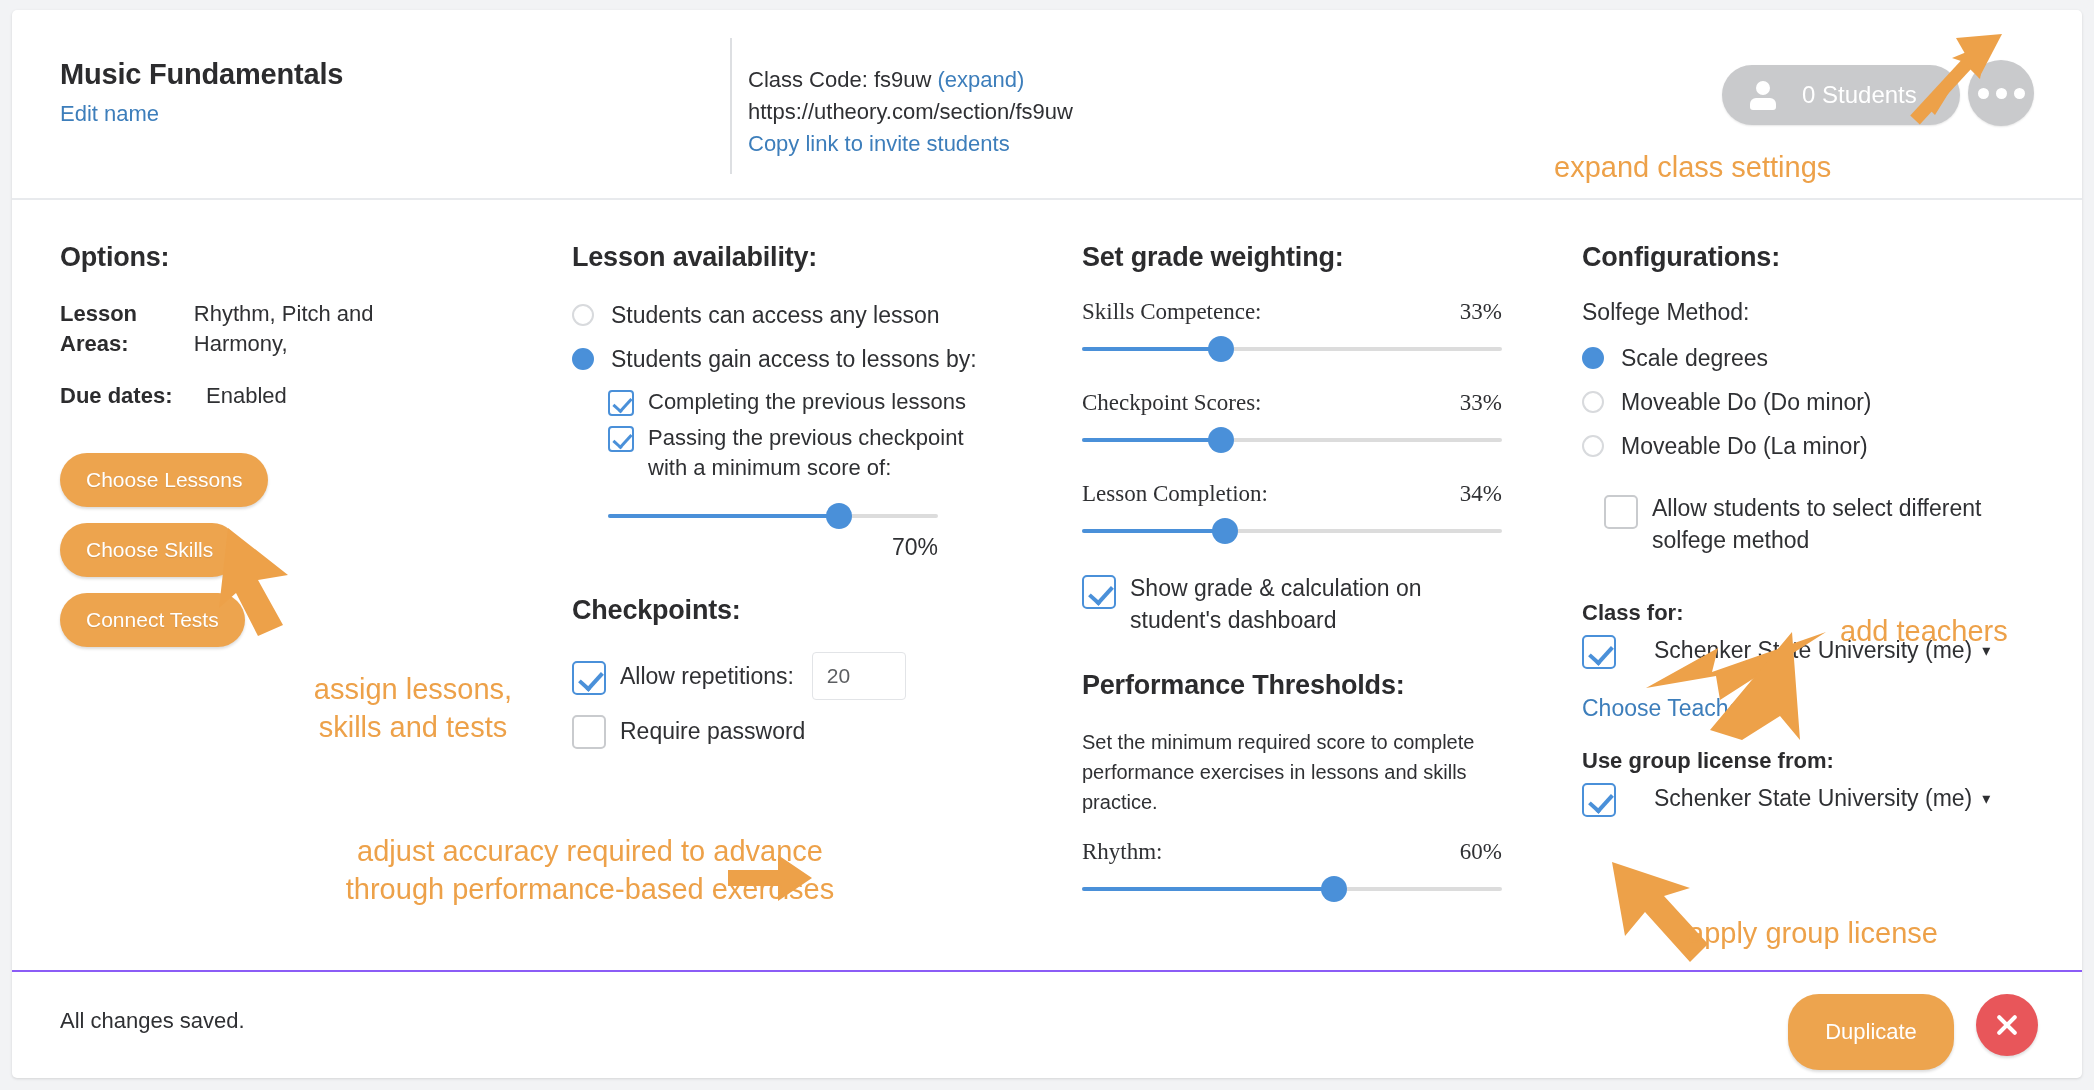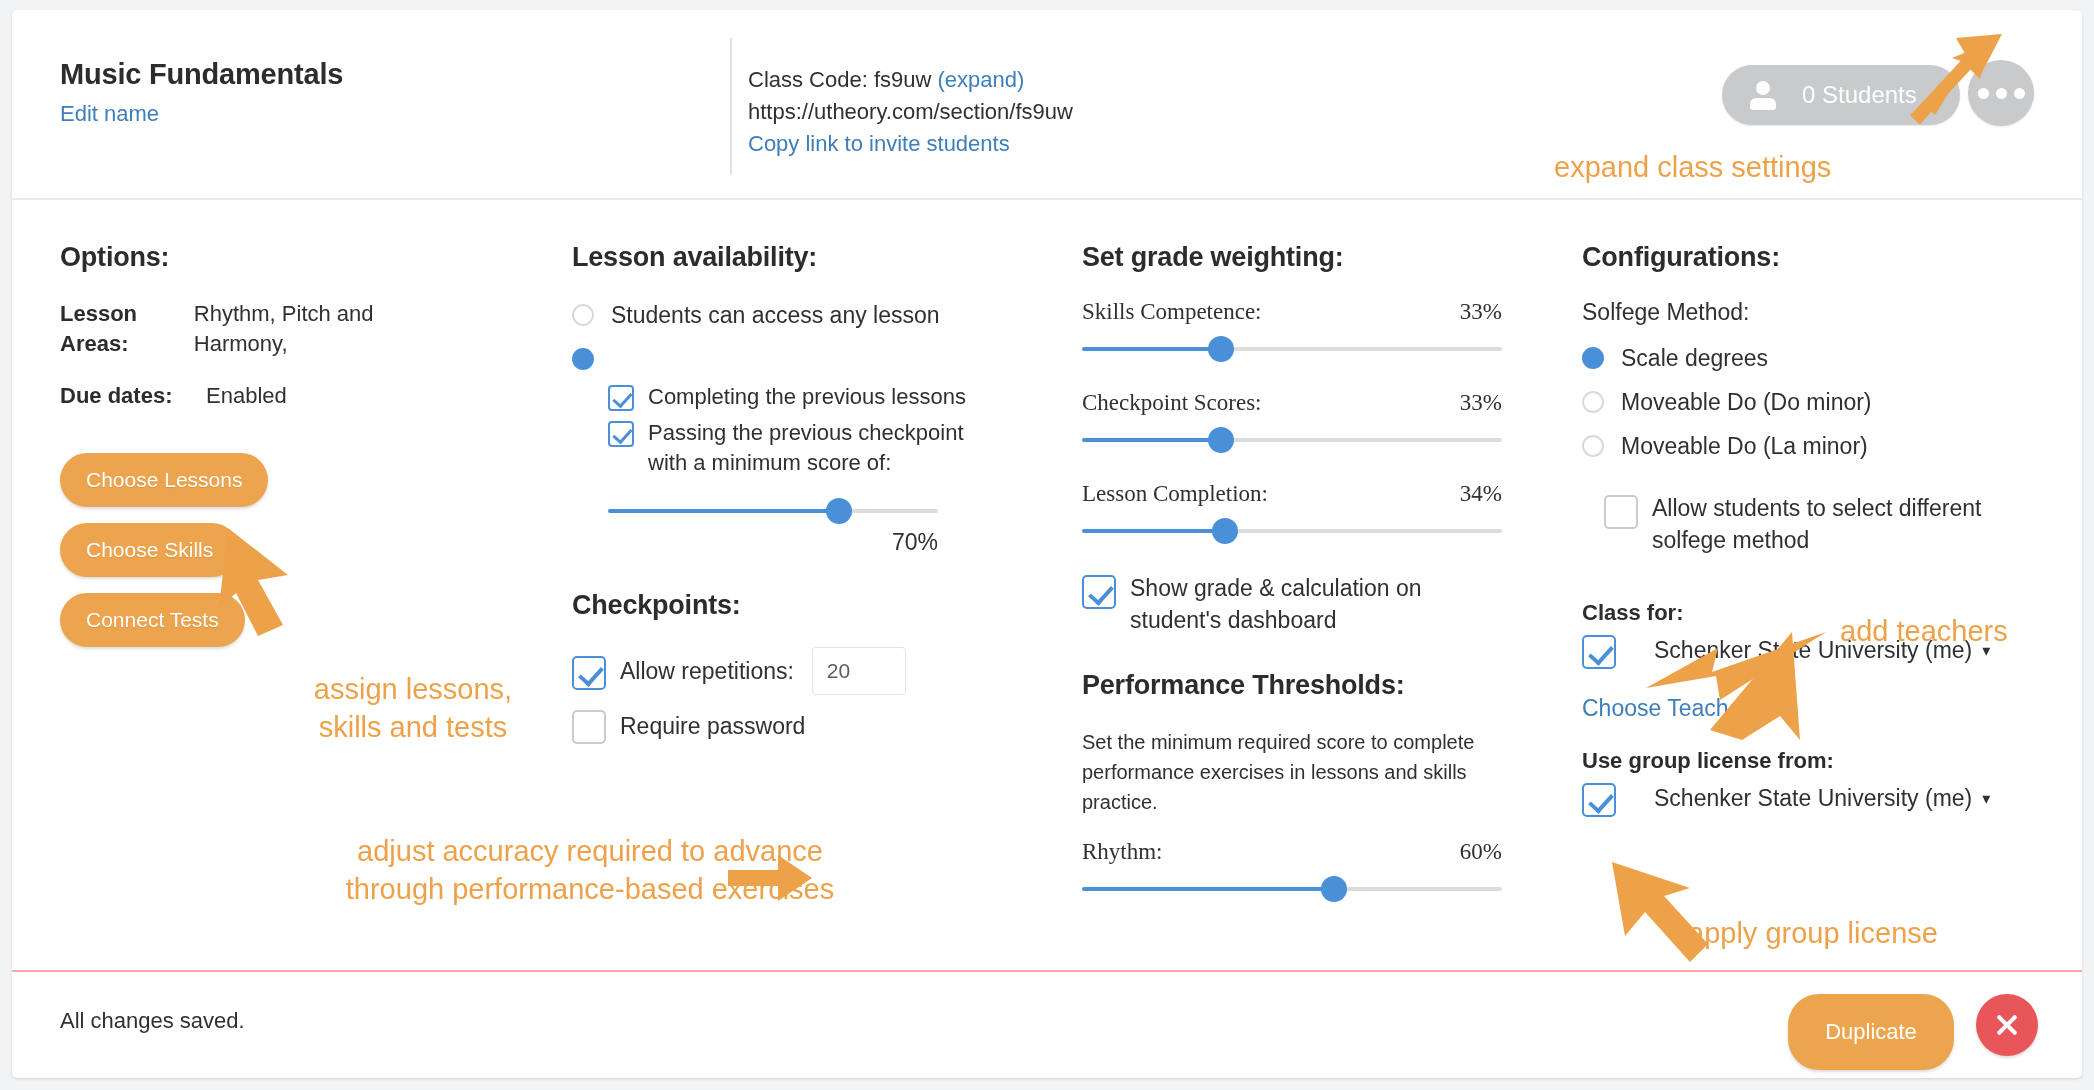--- a/index.html
+++ b/index.html
@@ -161,21 +161,21 @@
   .cfg-label { font-size: 23px; color: #2f3033; margin-bottom: 16px; }
   .cfg-strong { font-size: 22px; font-weight: bold; color: #2c2c2e; margin-bottom: 6px; }
   .sel-row { display: flex; align-items: center; margin-bottom: 6px; }
   .sel-row .selval { font-size: 23px; color: #2f3033; margin-left: 24px; white-space: nowrap; }
   .caret { margin-left: 10px; font-size: 16px; color: #2f3033; }
   .choose-teachers { font-size: 23px; color: #3d7ebb; cursor: pointer; margin: 26px 0 26px; }
 
   
   .footer {
     position: absolute; left: 0; right: 0; bottom: 0; height: 108px;
-    border-top: 2px solid #fca5a5;
+    border-top: 2px solid #8b5cf6;
   }
   .saved-txt { position: absolute; left: 48px; top: 36px; font-size: 22px; color: #2f3033; }
   .dup-btn {
     position: absolute; right: 128px; top: 22px;
     width: 166px; height: 76px; border: none; border-radius: 31px;
     background: #eda44e; color: #fff; font-size: 22px; cursor: pointer;
     box-shadow: 0 2px 3px rgba(0,0,0,0.14);
   }
   .close-btn {
     position: absolute; right: 44px; top: 22px;
@@ -259,20 +259,21 @@
 
       <div class="col c2">
         <h2 class="sec">Lesson availability:</h2>
 
         <div class="opt-line">
           <span class="radio"></span>
           <span class="txt">Students can access any lesson</span>
         </div>
         <div class="opt-line">
           <span class="radio on"></span>
+          <span class="txt">Students gain access to lessons by:</span>
         </div>
 
         <div class="sub-list">
           <div class="opt-line">
             <span class="cbx on"></span>
             <span class="txt">Completing the previous lessons</span>
           </div>
           <div class="opt-line">
             <span class="cbx on"></span>
             <span class="txt">Passing the previous checkpoint with a minimum score of:</span>

